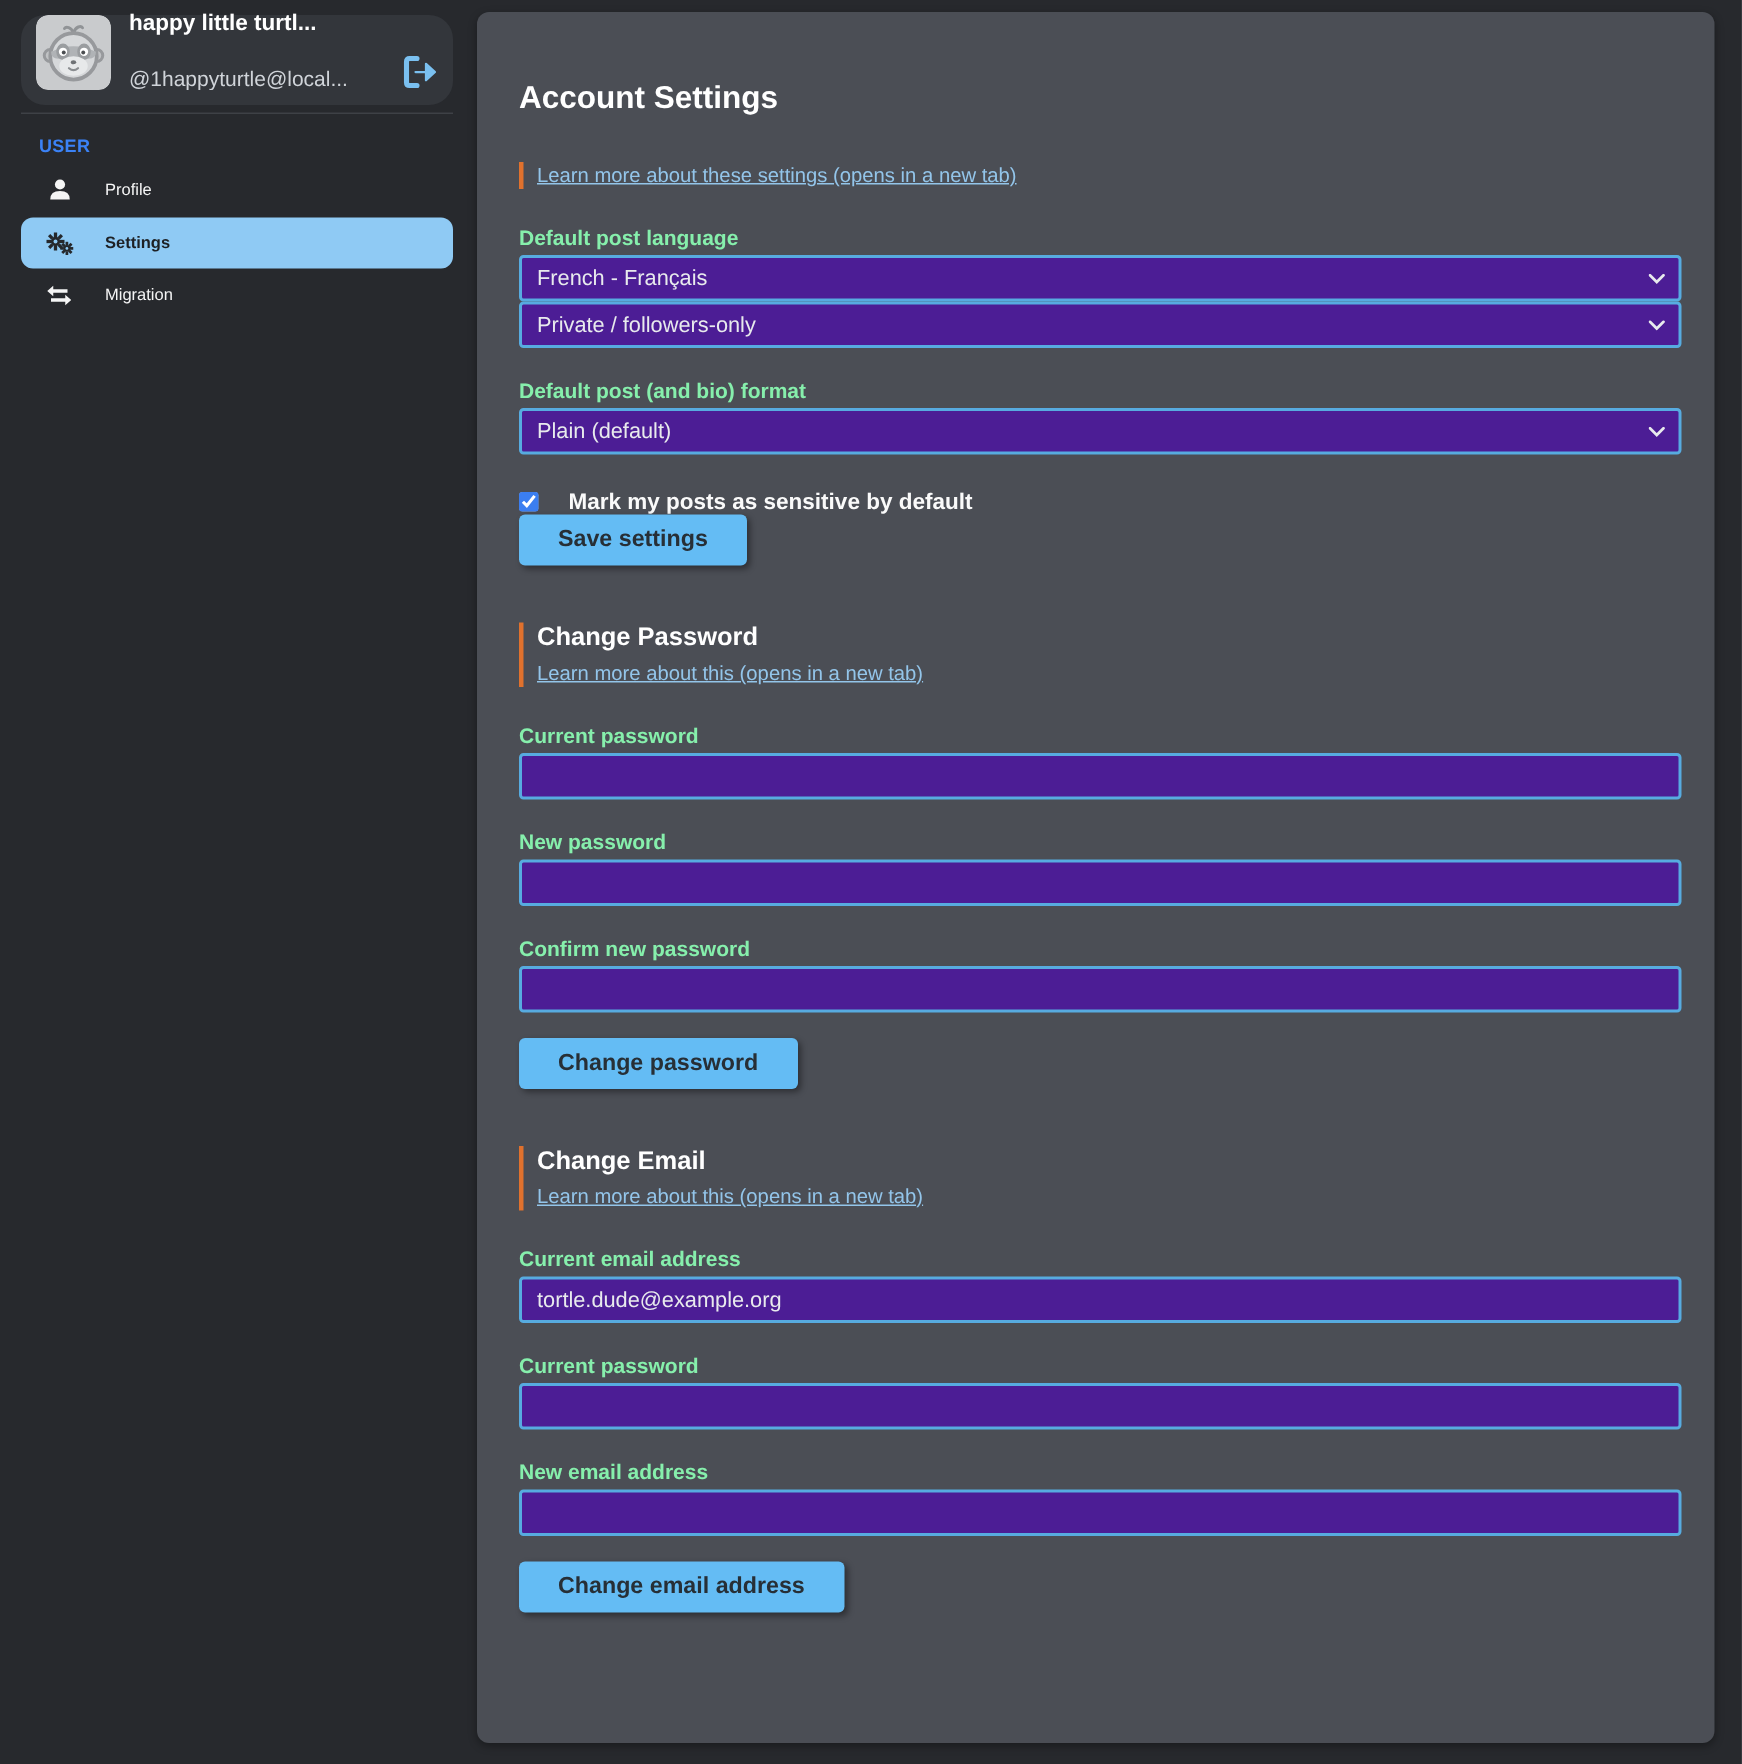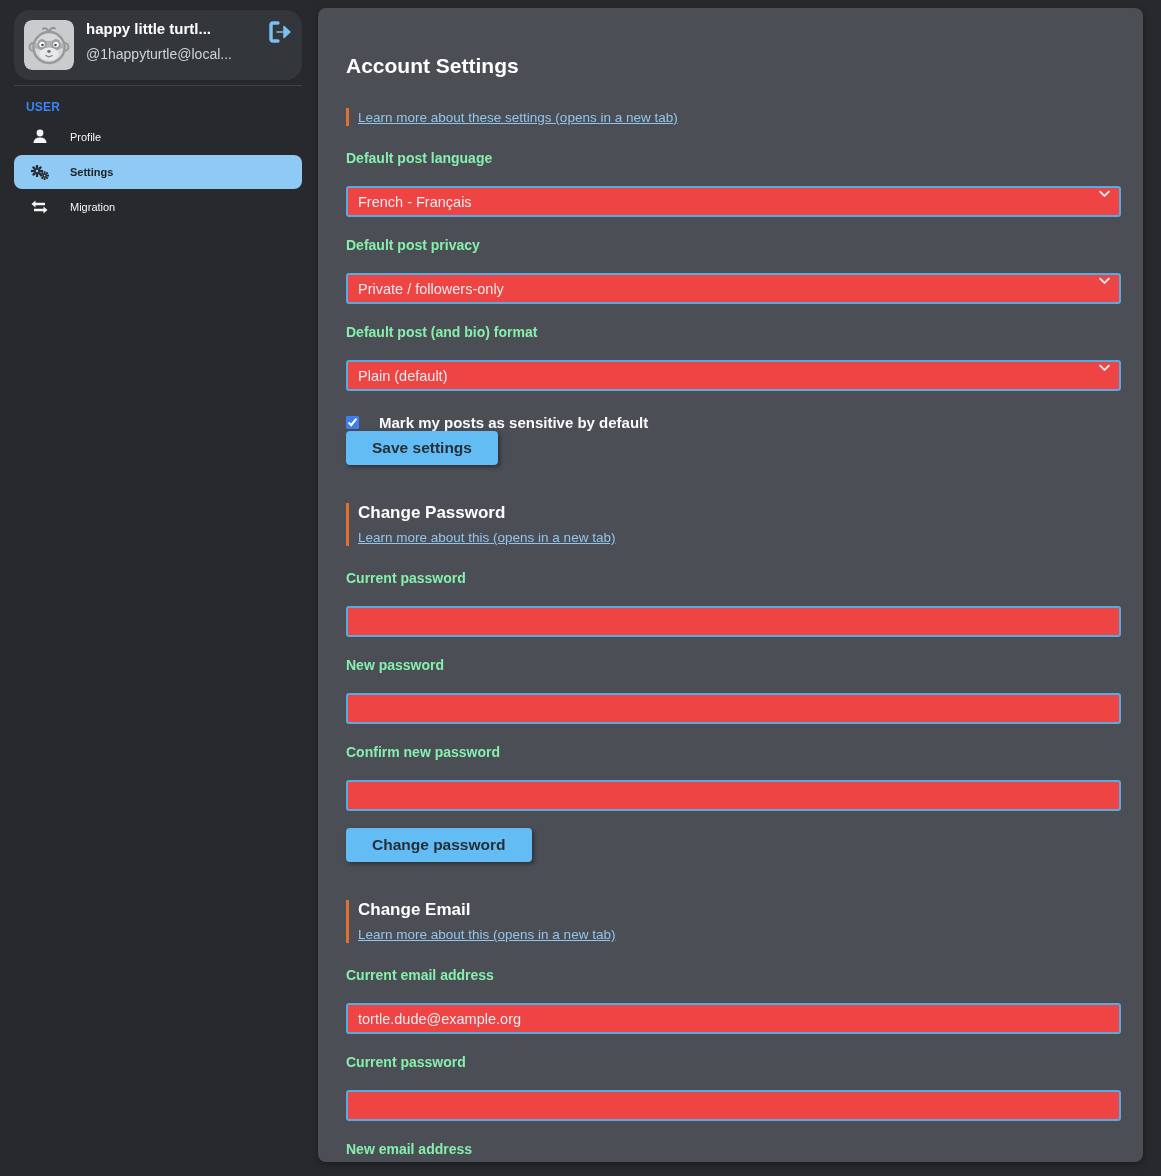--- a/index.html
+++ b/index.html
@@ -10,31 +10,31 @@
     font-family: "Liberation Sans", "DejaVu Sans", sans-serif;
     color: #fafafa;
     display: flex;
     overflow: hidden;
   }
 
   
   .sidebar { width: 318px; flex: 0 0 318px; padding: 10px 16px 0 14px; }
   .user-card {
     background: #33363b; border-radius: 16px;
-    display: flex; align-items: flex-start; gap: 12px;
-    padding: 10px; height: 70px; cursor: pointer;
+    display: flex; align-items: flex-end; gap: 12px;
+    padding: 10px; height: 60px; cursor: pointer;
   }
   .avatar { width: 50px; height: 50px; border-radius: 8px; flex: 0 0 50px; display:block; }
   .user-text { flex: 1; min-width: 0; }
   .user-name {
     font-weight: bold; font-size: 15px; color: #ffffff;
     white-space: nowrap; overflow: hidden;
   }
   .user-handle {
-    font-size: 14px; color: #d0d4d9; margin-top: 9px;
+    font-size: 14px; color: #d0d4d9; margin-top: 20px;
     white-space: nowrap; overflow: hidden;
   }
   .logout-btn { flex: 0 0 24px; height: 24px; cursor: pointer; display:flex; align-items:center; justify-content:center; }
   .sidebar hr { border: none; border-top: 1px solid #3e4146; margin: 5px 0 0 0; }
   .nav-section-label {
     color: #3b82f6; font-weight: bold; font-size: 12px;
     margin: 14px 0 6px 12px; letter-spacing: 0.2px;
   }
   .nav-item {
     display: flex; align-items: center; gap: 21px;
@@ -56,24 +56,24 @@
   .section-head { margin-top: 30px; border-left: 3px solid #e0712d; padding-left: 9px; }
   .section-head h2 { font-size: 17px; margin: 0 0 5px 0; color: #ffffff; font-weight: bold; }
   a.learn-link { color: #93c5ea; font-size: 13.5px; text-decoration: underline; cursor: pointer; }
 
   .field-label { display: block; font-size: 14px; font-weight: bold; margin: 20px 0 4px 0; color: #86efac; }
   .first-after-link { margin-top: 24px; }
 
   .select-wrap { position: relative; }
   select.control, input.control {
     width: 100%; height: 31px;
-    background: #ef4444; color: #e8eaed;
+    background: #4c1d95; color: #e8eaed;
     border: 2px solid #57abe0; border-radius: 3px;
     font-size: 14.5px; font-family: "Liberation Sans", sans-serif;
-    padding: 0 10px; appearance: none; -webkit-appearance: none; outline: none; margin-top: 16px;
+    padding: 0 10px; appearance: none; -webkit-appearance: none; outline: none;
   }
   .chevron {
     position: absolute; right: 11px; top: 50%; transform: translateY(-50%);
     pointer-events: none; display: flex;
   }
   .checkbox-row { margin-top: 23px; display: flex; align-items: center; gap: 20px; }
   .checkbox-row input[type=checkbox] { width: 13px; height: 13px; accent-color: #3b7ef0; margin: 0; cursor: pointer; }
   .checkbox-row label { font-weight: bold; font-size: 15px; cursor: pointer; }
 
   .btn {
@@ -202,21 +202,20 @@
     <select class="control">
       <option>French - Français</option>
     </select>
     <span class="chevron">
       <svg width="11" height="7" viewBox="0 0 11 7">
           <path d="M1 1 L5.5 5.5 L10 1" stroke="#e8eaed" stroke-width="1.8" fill="none" stroke-linecap="round"></path>
         </svg>
     </span>
   </div>
 
-  <label class="field-label">Default post privacy</label>
   <div class="select-wrap">
     <select class="control">
       <option>Private / followers-only</option>
     </select>
     <span class="chevron">
       <svg width="11" height="7" viewBox="0 0 11 7">
           <path d="M1 1 L5.5 5.5 L10 1" stroke="#e8eaed" stroke-width="1.8" fill="none" stroke-linecap="round"></path>
         </svg>
     </span>
   </div>

